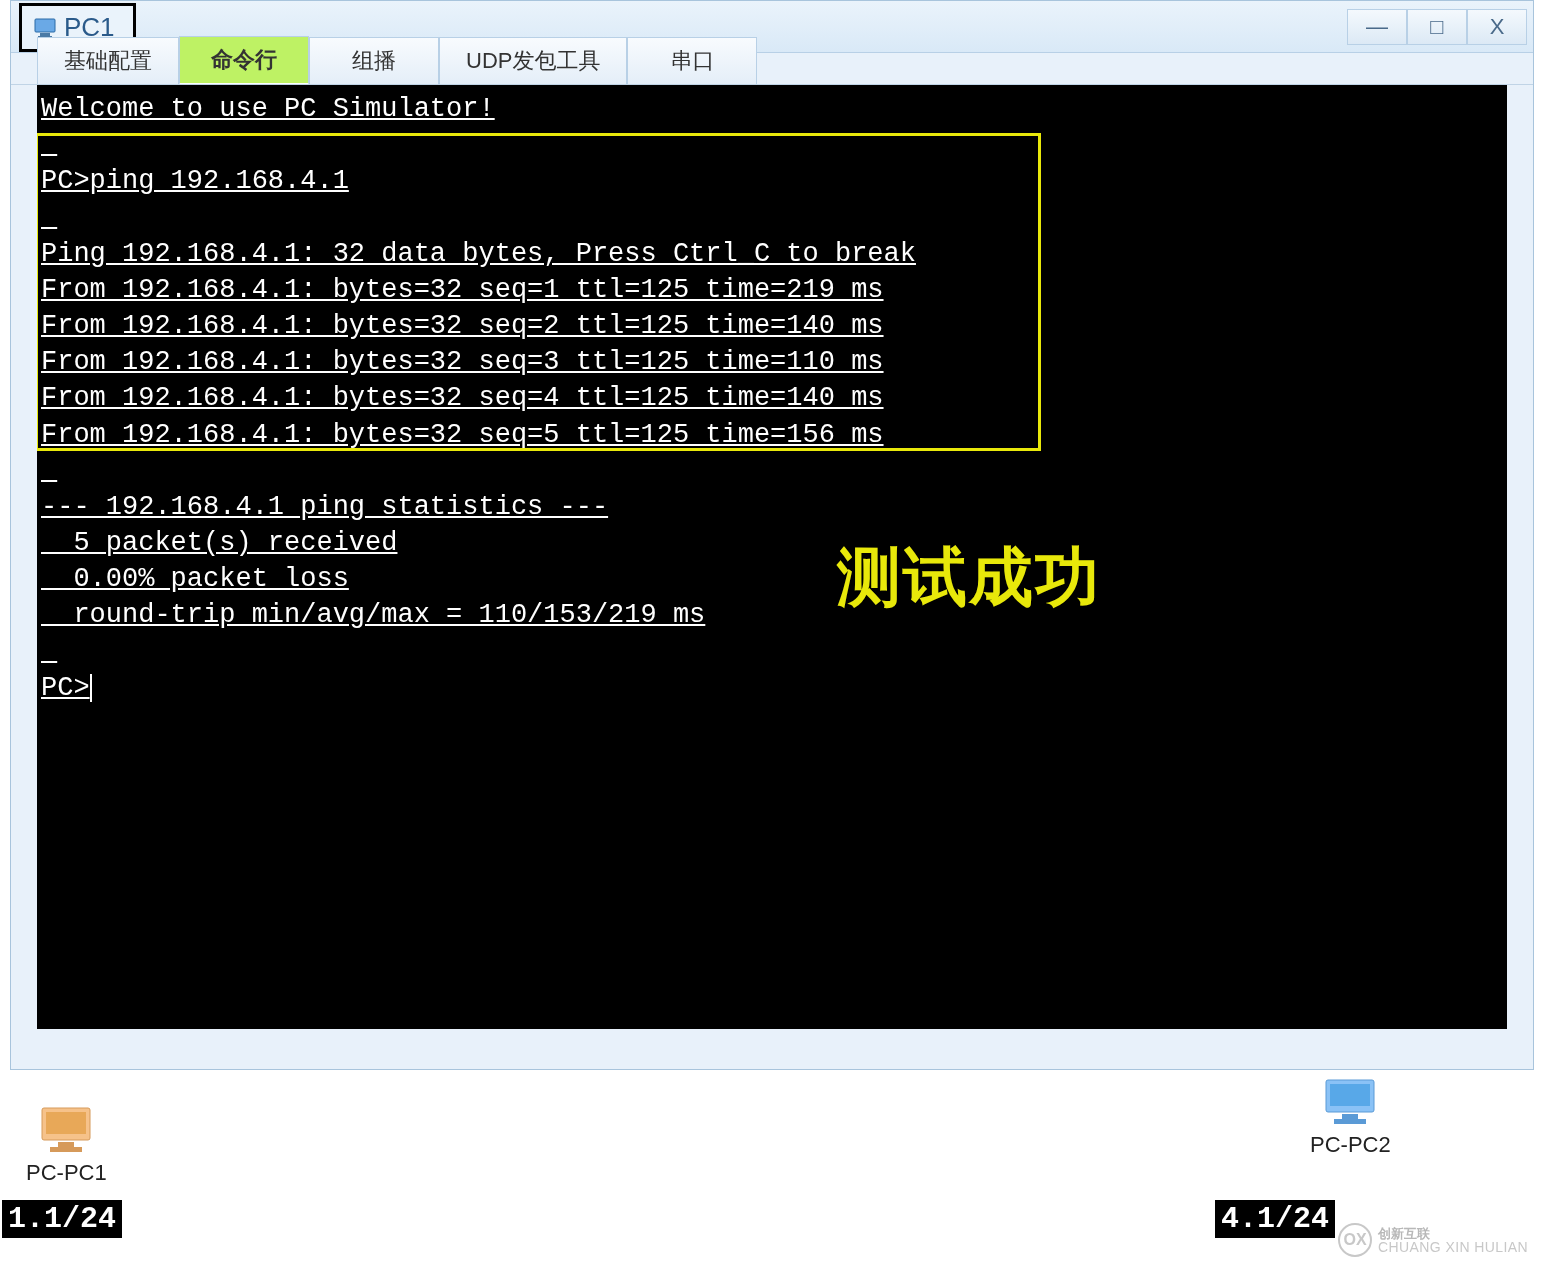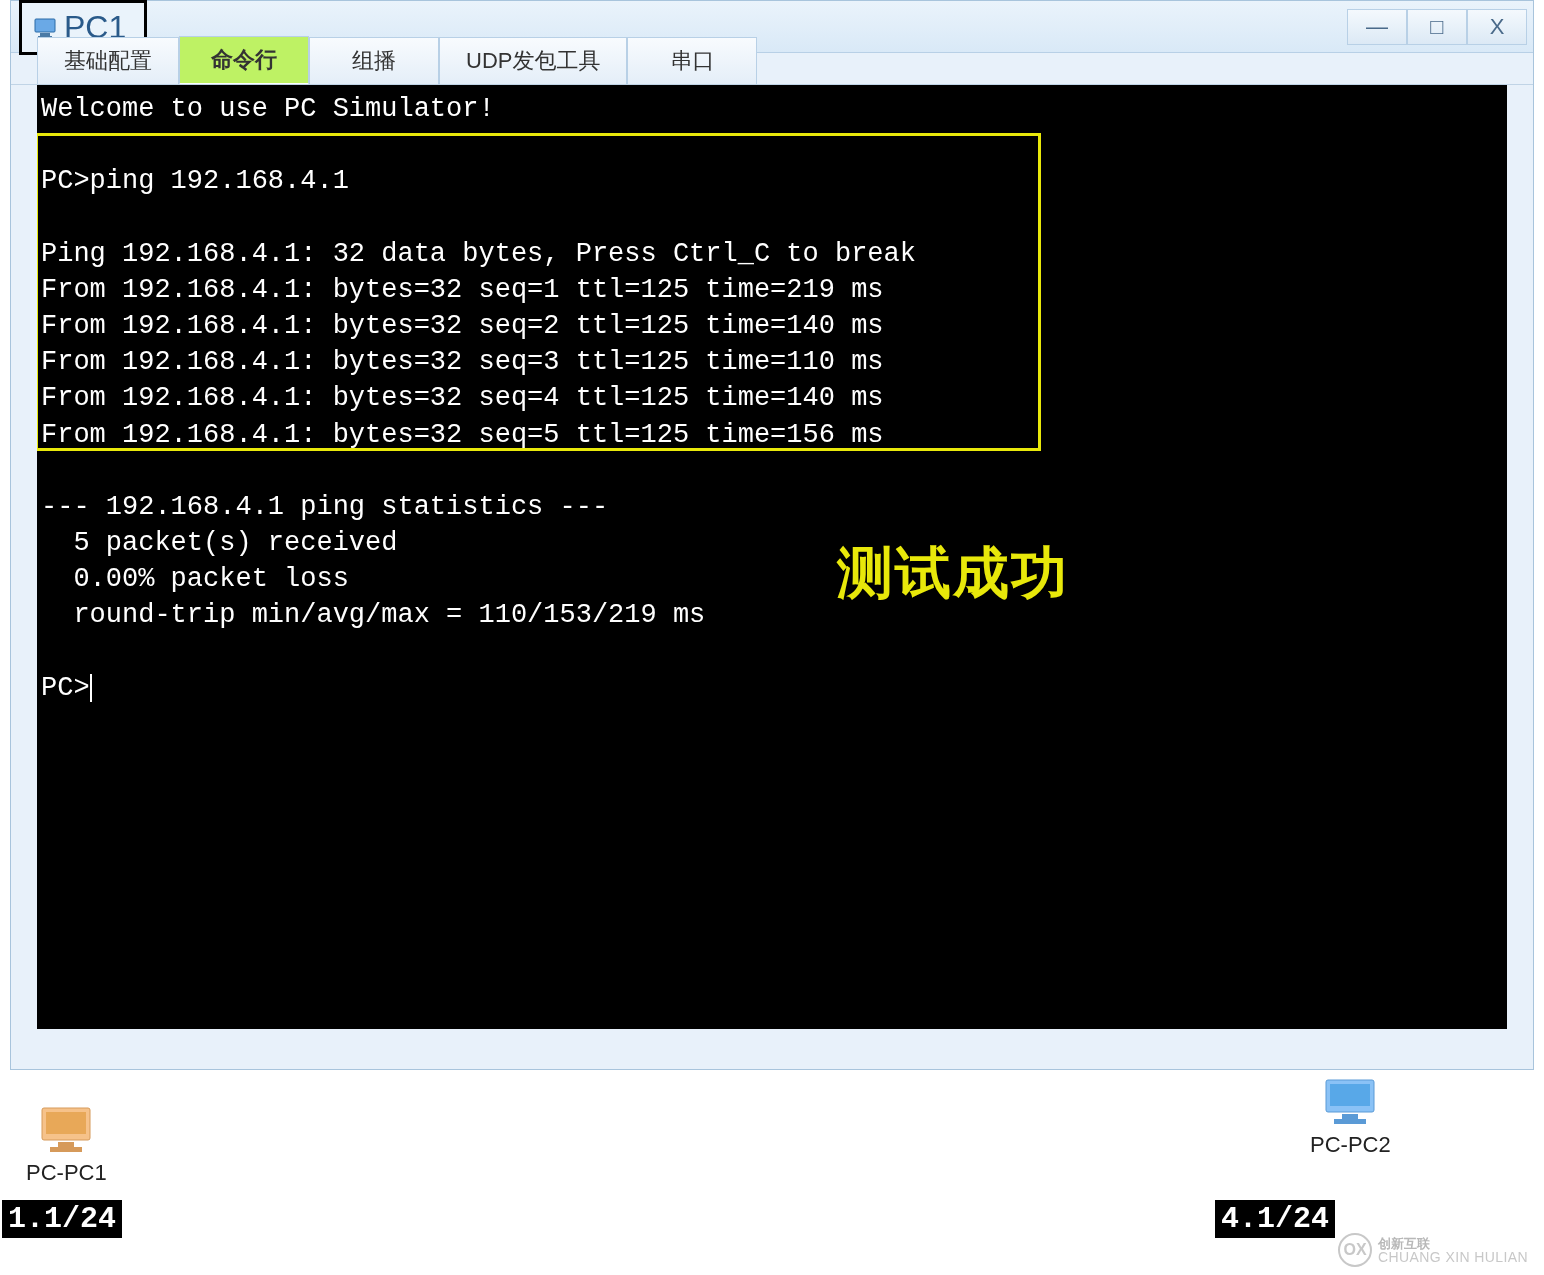--- a/index.html
+++ b/index.html
@@ -41,21 +41,21 @@
       align-items: center;
       gap: 6px;
       margin: 2px 0 0 2px;
     }
     .pc-icon {
       width: 26px;
       height: 26px;
       display: inline-block;
     }
     .title-text {
-      font-size: 32px;
+      font-size: 26px;
       color: #2a5a8a;
       font-weight: 500;
     }
     .window-controls {
       display: flex;
       gap: 0;
     }
     .win-btn {
       width: 60px;
       height: 36px;
@@ -101,31 +101,31 @@
       background: #000;
       height: 944px;
       color: #fff;
       font-family: "Courier New", monospace;
       font-size: 27px;
       line-height: 1.34;
       padding: 6px 4px;
       position: relative;
       overflow: hidden;
     }
-    .term-line { white-space: pre; }
+    .term-line { white-space: pre; text-decoration: underline; }
     .highlight-box {
       position: absolute;
       border: 3px solid #e8e80a;
       pointer-events: none;
     }
     .success-text {
       position: absolute;
       color: #e8e80a;
       font-family: "Microsoft YaHei", sans-serif;
-      font-size: 56px;
+      font-size: 64px;
       font-weight: 900;
       letter-spacing: 2px;
     }
     .cursor {
       display: inline-block;
       width: 2px;
       height: 28px;
       background: #fff;
       vertical-align: middle;
     }
@@ -148,21 +148,21 @@
       background: #000;
       color: #fff;
       font-family: "Courier New", monospace;
       font-size: 30px;
       font-weight: 600;
       padding: 2px 6px;
     }
     .watermark {
       position: absolute;
       right: 16px;
-      bottom: 8px;
+      bottom: 18px;
       display: flex;
       align-items: center;
       gap: 6px;
       color: #b8b8b8;
       font-size: 20px;
     }
     .wm-badge {
       width: 34px; height: 34px; border: 2px solid #c8c8c8; border-radius: 50%;
       display:flex;align-items:center;justify-content:center;color:#c8c8c8;font-weight:700;font-size:16px;
     }

